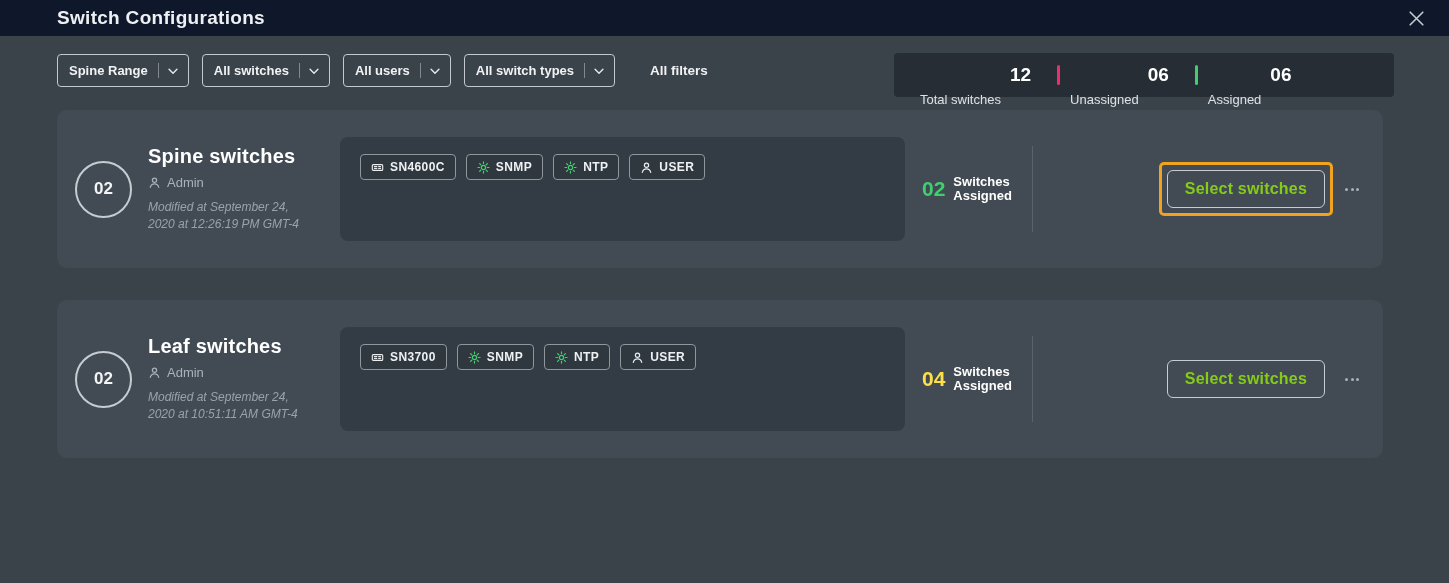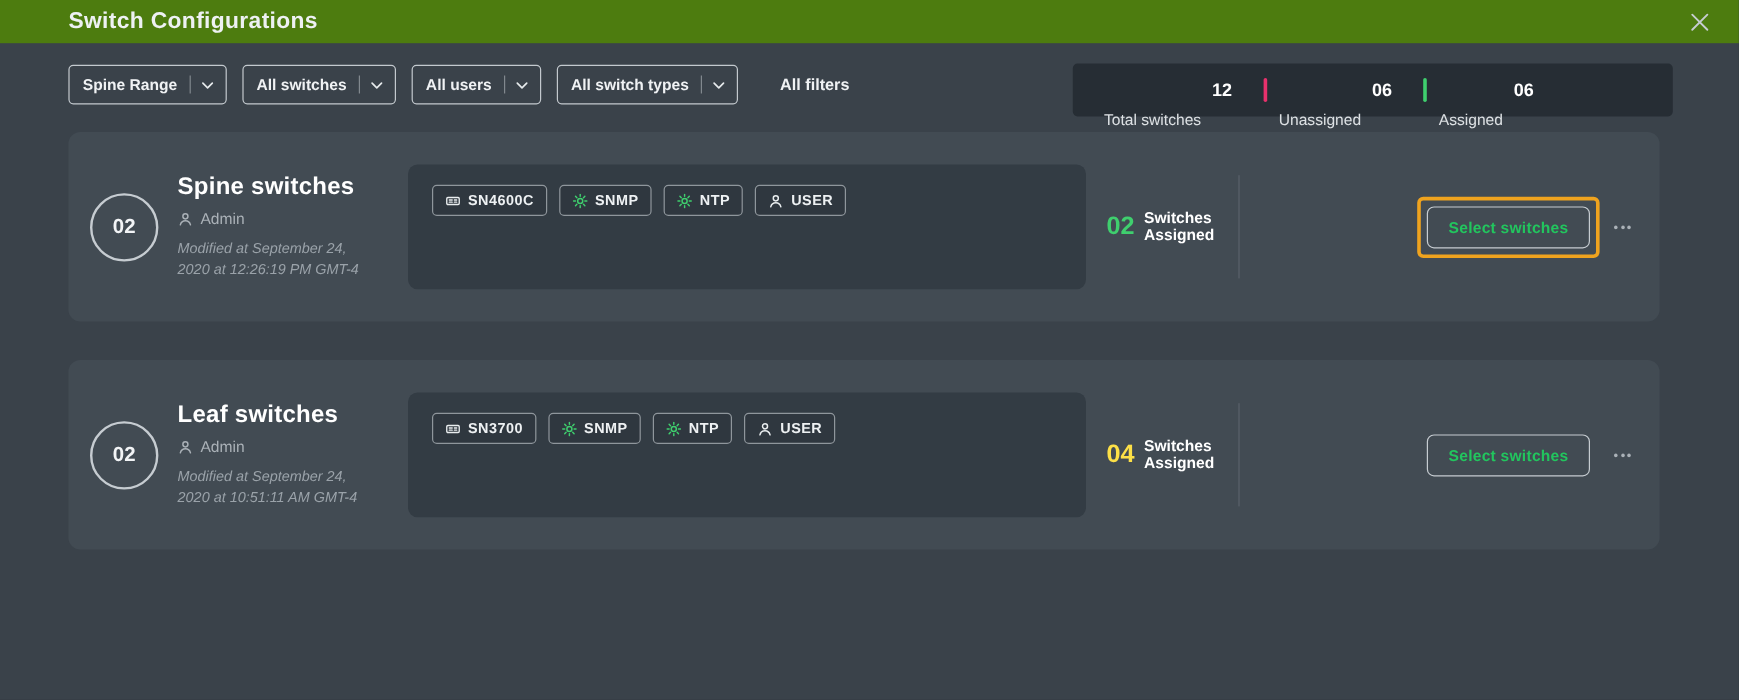--- a/index.html
+++ b/index.html
@@ -6,21 +6,21 @@
   html,body { background:#2f373e; }
   body {
     width:1449px; height:583px; position:relative; overflow:hidden;
     background:#3a424a;
     font-family:"Liberation Sans", sans-serif;
   }
 
   
   .header {
     position:absolute; top:0; left:0; width:100%; height:36px;
-    background:#4d7c0f; display:flex; align-items:center;
+    background:#0f172a; display:flex; align-items:center;
     padding:0 22px 0 57px;
   }
   .header-title { font-size:19px; font-weight:700; color:#eef1f3; letter-spacing:.3px; }
   .close-btn { margin-left:auto; width:21px; height:21px; color:#c6ccd1; cursor:pointer; }
   .close-btn svg { width:100%; height:100%; }
 
   
   .filter-row { position:absolute; top:54px; left:57px; display:flex; align-items:center; gap:13px; }
   .dropdown {
     height:33px; border:1.5px solid #c3c9ce; border-radius:4px;
@@ -36,21 +36,21 @@
   .dropdown-caret svg { width:14px; height:14px; }
   .all-filters { margin-left:22px; font-size:13.5px; font-weight:700; color:#f0f2f4; cursor:pointer; white-space:nowrap;text-align:center; }
 
   
   .stats-bar {
     position:absolute; top:53px; right:55px; width:500px; height:44px;
     background:#262d34; border-radius:4px;
     display:flex; align-items:center; padding:0 26px;
   }
   .stat-label { font-size:13px; color:#dde1e4; white-space:nowrap;margin-top:48px; }
-  .stat-value { font-size:15px; font-weight:700; color:#ffffff; margin-left:9px; }
+  .stat-value { font-size:19px; font-weight:700; color:#ffffff; margin-left:9px; }
   .stat-bar { width:3px; height:20px; border-radius:1.5px; margin:0 10px 0 26px; flex:0 0 auto; }
 
   
   .card {
     position:absolute; left:57px; width:1326px; height:158px;
     background:#424b53; border-radius:10px;
     display:flex; align-items:center; padding:0 20px 0 18px;
   }
   .card-1 { top:110px; }
   .card-2 { top:300px; }
@@ -82,21 +82,21 @@
   .assigned-count { font-size:21px; font-weight:700; }
   .assigned-label { margin-left:8px; font-size:13px; font-weight:700; color:#ffffff; line-height:1.1; }
 
   .card-divider { width:1px; height:86px; background:#5a626a; margin-left:20px; flex:0 0 auto; }
 
   .card-actions { margin-left:auto; display:flex; align-items:center; }
   .btn-highlight-wrap { border:3px solid transparent; border-radius:5px; padding:5px; }
   .btn-highlight-wrap.on { border-color:#efa31e; }
   .select-btn {
     border:1px solid #c6ccd1; border-radius:6px; background:transparent;
-    color:#22c55e; font-size:13px; font-weight:700; padding:9px 17px;
+    color:#84cc16; font-size:16px; font-weight:700; padding:9px 17px;
     font-family:inherit; cursor:pointer; letter-spacing:.2px; white-space:nowrap;
   }
   .ellipsis { display:flex; gap:2.5px; margin-left:12px; margin-right:4px; align-items:center; height:20px; cursor:pointer; }
   .ellipsis span { width:3px; height:3px; border-radius:50%; background:#aab1b7; }
 </style>
 </head>
 <body>
 
 <header class="header">
   <div class="header-title">Switch Configurations</div>

